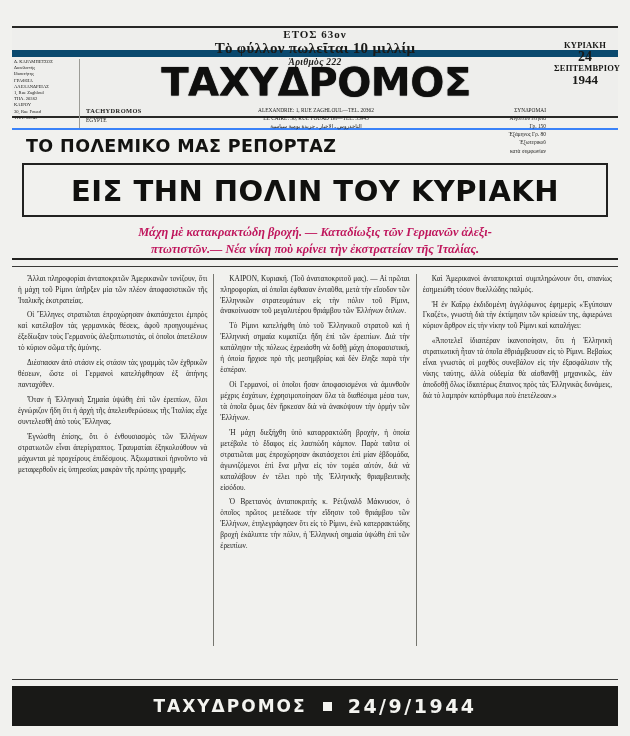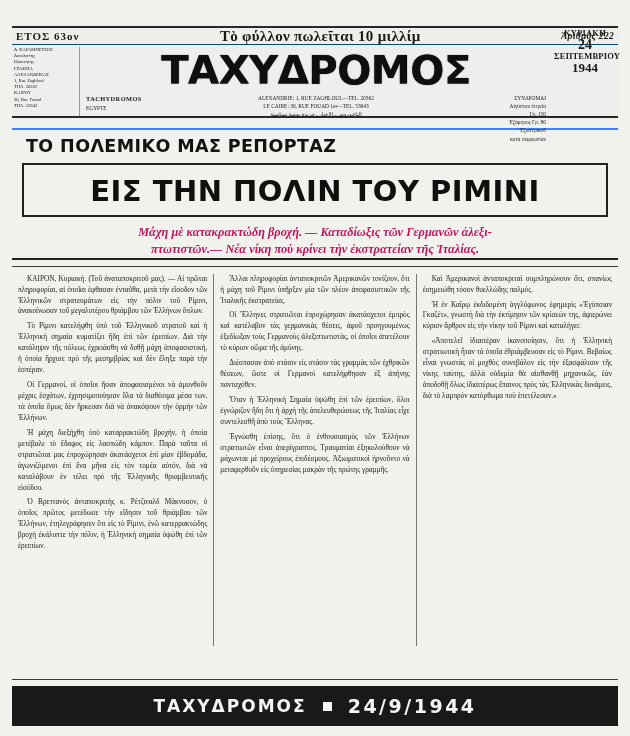--- a/index.html
+++ b/index.html
@@ -22,27 +22,28 @@
     margin: 26px 12px 0 12px;
     height: 92px;
     border-top: 2px solid #2a2a28;
     border-bottom: 2px solid #2a2a28;
     background: #ececea;
   }
   .mast-toprow {
     display: flex;
     align-items: center;
     justify-content: space-between;
-    height: 17px;
+    height: 29px;
     padding: 0 4px;
-    border-bottom: 1px solid #0c4a6e;
+    border-bottom: 7px solid #0c4a6e;
     font-size: 10px;
     font-weight: bold;
     letter-spacing: .3px;
     color: #1d1d1b;
+    flex-direction: column;
   }
   .mast-toprow .etos { font-size: 11px; font-weight: bold; letter-spacing: 1px; }
   .mast-toprow .mid { font-size: 15px; font-weight: bold; }
   .mast-toprow .arith { font-size: 9.5px; font-style: italic; }
   .mast-body {
     position: relative;
     height: 73px;
   }
   .mast-left {
     position: absolute; left: 2px; top: 2px;
@@ -242,49 +243,49 @@
         <div class="day">24</div>
         <div class="kyr">ΣΕΠΤΕΜΒΡΙΟΥ</div>
         <div class="yr">1944</div>
       </div>
     </div>
   </div>
 
   <div class="headline-wrap">
     <div class="kicker">ΤΟ ΠΟΛΕΜΙΚΟ ΜΑΣ ΡΕΠΟΡΤΑΖ</div>
     <div class="headline-box">
-      <div class="hl2">ΕΙΣ ΤΗΝ ΠΟΛΙΝ ΤΟΥ ΡΙΜΙΝΙ</div>
+      <div class="hl2">ΕΙΣ ΤΗΝ ΠΟΛΙΝ ΤΟΥ ΚΥΡΙΑΚΗ</div>
     </div>
     <div class="deck">
       <div>Μάχη μὲ κατακρακτώδη βροχή. — Καταδίωξις τῶν Γερμανῶν ἀλεξι-</div>
       <div>πτωτιστῶν.— Νέα νίκη ποὺ κρίνει τὴν ἐκστρατείαν τῆς Ἰταλίας.</div>
     </div>
   </div>
 
   <div class="rule-thin"></div>
 
   <div class="cols">
+
+    <div class="col">
+      <p>Ἄλλαι πληροφορίαι ἀνταποκριτῶν Ἀμερικανῶν τονίζουν, ὅτι ἡ μάχη τοῦ Ρίμινι ὑπῆρξεν μία τῶν πλέον ἀποφασιστικῶν τῆς Ἰταλικῆς ἐκστρατείας.</p>
+      <p>Οἱ Ἕλληνες στρατιῶται ἐπροχώρησαν ἀκατάσχετοι ἐμπρὸς καὶ κατέλαβον τὰς γερμανικὰς θέσεις, ἀφοῦ προηγουμένως ἐξεδίωξαν τοὺς Γερμανοὺς ἀλεξιπτωτιστὰς, οἱ ὁποῖοι ἀπετέλουν τὸ κύριον σῶμα τῆς ἀμύνης.</p>
+      <p>Διέσπασαν ἀπὸ στάσιν εἰς στάσιν τὰς γραμμὰς τῶν ἐχθρικῶν θέσεων, ὥστε οἱ Γερμανοὶ κατελήφθησαν ἐξ ἀπήνης πανταχόθεν.</p>
+      <p>Ὅταν ἡ Ἑλληνικὴ Σημαία ὑψώθη ἐπὶ τῶν ἐρειπίων, ὅλοι ἐγνώριζον ἤδη ὅτι ἡ ἀρχὴ τῆς ἀπελευθερώσεως τῆς Ἰταλίας εἶχε συντελεσθῆ ἀπὸ τοὺς Ἕλληνας.</p>
+      <p>Ἐγνώσθη ἐπίσης, ὅτι ὁ ἐνθουσιασμὸς τῶν Ἑλλήνων στρατιωτῶν εἶναι ἀπερίγραπτος. Τραυματίαι ἐξηκολούθουν νὰ μάχωνται μὲ προχείρους ἐπιδέσμους. Ἀξιωματικοὶ ἠρνοῦντο νὰ μεταφερθοῦν εἰς ὑπηρεσίας μακρὰν τῆς πρώτης γραμμῆς.</p>
+    </div>
 
     <div class="col">
       <p class="lead">ΚΑΙΡΟΝ, Κυριακή. (Τοῦ ἀναταποκριτοῦ μας). — Αἱ πρῶται πληροφορίαι, αἱ ὁποῖαι ἐφθασαν ἐνταῦθα, μετὰ τὴν εἴσοδον τῶν Ἑλληνικῶν στρατευμάτων εἰς τὴν πόλιν τοῦ Ρίμινι, ἀνακοίνωσαν τοῦ μεγαλυτέρου θριάμβου τῶν Ἑλλήνων ὅπλων.</p>
       <p>Τὸ Ρίμινι κατελήφθη ὑπὸ τοῦ Ἑλληνικοῦ στρατοῦ καὶ ἡ Ἑλληνικὴ σημαία κυματίζει ἤδη ἐπὶ τῶν ἐρειπίων. Διὰ τὴν κατάληψιν τῆς πόλεως ἐχρειάσθη νὰ δοθῇ μάχη ἀποφασιστική, ἡ ὁποία ἤρχισε πρὸ τῆς μεσημβρίας καὶ δὲν ἔληξε παρὰ τὴν ἑσπέραν.</p>
       <p>Οἱ Γερμανοί, οἱ ὁποῖοι ἤσαν ἀποφασισμένοι νὰ ἀμυνθοῦν μέχρις ἐσχάτων, ἐχρησιμοποίησαν ὅλα τὰ διαθέσιμα μέσα των, τὰ ὁποῖα ὅμως δὲν ἤρκεσαν διὰ νὰ ἀνακόψουν τὴν ὁρμὴν τῶν Ἑλλήνων.</p>
       <p>Ἡ μάχη διεξήχθη ὑπὸ καταρρακτώδη βροχήν, ἡ ὁποία μετέβαλε τὸ ἔδαφος εἰς λασπώδη κάμπον. Παρὰ ταῦτα οἱ στρατιῶται μας ἐπροχώρησαν ἀκατάσχετοι ἐπὶ μίαν ἑβδομάδα, ἀγωνιζόμενοι ἐπὶ ἕνα μῆνα εἰς τὸν τομέα αὐτόν, διὰ νὰ καταλάβουν ἐν τέλει πρὸ τῆς Ἑλληνικῆς θριαμβευτικῆς εἰσόδου.</p>
       <p>Ὁ Βρεττανὸς ἀνταποκριτὴς κ. Ρέτζιναλδ Μάκνυσον, ὁ ὁποῖος πρῶτος μετέδωσε τὴν εἴδησιν τοῦ θριάμβου τῶν Ἑλλήνων, ἐτηλεγράφησεν ὅτι εἰς τὸ Ρίμινι, ἐνῶ κατερρακτώδης βροχὴ ἐκάλυπτε τὴν πόλιν, ἡ Ἑλληνικὴ σημαία ὑψώθη ἐπὶ τῶν ἐρειπίων.</p>
     </div>
 
     <div class="col">
-      <p>Ἄλλαι πληροφορίαι ἀνταποκριτῶν Ἀμερικανῶν τονίζουν, ὅτι ἡ μάχη τοῦ Ρίμινι ὑπῆρξεν μία τῶν πλέον ἀποφασιστικῶν τῆς Ἰταλικῆς ἐκστρατείας.</p>
-      <p>Οἱ Ἕλληνες στρατιῶται ἐπροχώρησαν ἀκατάσχετοι ἐμπρὸς καὶ κατέλαβον τὰς γερμανικὰς θέσεις, ἀφοῦ προηγουμένως ἐξεδίωξαν τοὺς Γερμανοὺς ἀλεξιπτωτιστὰς, οἱ ὁποῖοι ἀπετέλουν τὸ κύριον σῶμα τῆς ἀμύνης.</p>
-      <p>Διέσπασαν ἀπὸ στάσιν εἰς στάσιν τὰς γραμμὰς τῶν ἐχθρικῶν θέσεων, ὥστε οἱ Γερμανοὶ κατελήφθησαν ἐξ ἀπήνης πανταχόθεν.</p>
-      <p>Ὅταν ἡ Ἑλληνικὴ Σημαία ὑψώθη ἐπὶ τῶν ἐρειπίων, ὅλοι ἐγνώριζον ἤδη ὅτι ἡ ἀρχὴ τῆς ἀπελευθερώσεως τῆς Ἰταλίας εἶχε συντελεσθῆ ἀπὸ τοὺς Ἕλληνας.</p>
-      <p>Ἐγνώσθη ἐπίσης, ὅτι ὁ ἐνθουσιασμὸς τῶν Ἑλλήνων στρατιωτῶν εἶναι ἀπερίγραπτος. Τραυματίαι ἐξηκολούθουν νὰ μάχωνται μὲ προχείρους ἐπιδέσμους. Ἀξιωματικοὶ ἠρνοῦντο νὰ μεταφερθοῦν εἰς ὑπηρεσίας μακρὰν τῆς πρώτης γραμμῆς.</p>
-    </div>
-
-    <div class="col">
       <p>Καὶ Ἀμερικανοὶ ἀνταποκριταὶ συμπληρώνουν ὅτι, σπανίως ἐσημειώθη τόσον θυελλώδης παλμός.</p>
       <p>Ἡ ἐν Καΐρῳ ἐκδιδομένη ἀγγλόφωνος ἐφημερὶς «Ἐγύπσιαν Γκαζέτ», γνωστὴ διὰ τὴν ἐκτίμησιν τῶν κρίσεών της, ἀφιερώνει κύριον ἄρθρον εἰς τὴν νίκην τοῦ Ρίμινι καὶ καταλήγει:</p>
       <p>«Ἀποτελεῖ ἰδιαιτέραν ἱκανοποίησιν, ὅτι ἡ Ἑλληνικὴ στρατιωτικὴ ἦταν τὰ ὁποῖα ἐθριάμβευσαν εἰς τὸ Ρίμινι. Βεβαίως εἶναι γνωστὰς οἱ μοχθὸς συνεβάλον εἰς τὴν ἐξασφάλισιν τῆς νίκης ταύτης, ἀλλὰ οὐδεμία θὰ αἰσθανθῇ μηχανικῶς, ἐὰν ἀποδοθῇ ὅλως ἰδιαιτέρως ἔπαινος πρὸς τὰς Ἑλληνικὰς δυνάμεις, διὰ τὸ λαμπρὸν κατόρθωμα ποὺ ἐπετέλεσαν.»</p>
     </div>
 
   </div>
 
   <div class="above-footer-rule"></div>
 
   <div class="footer">

